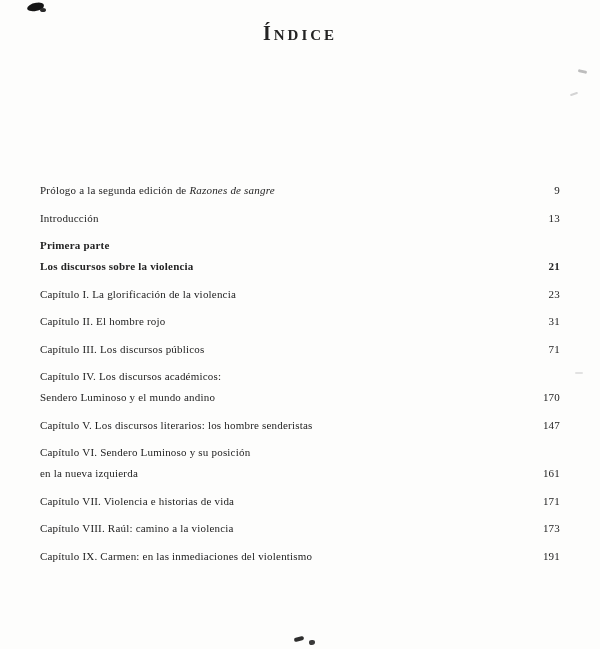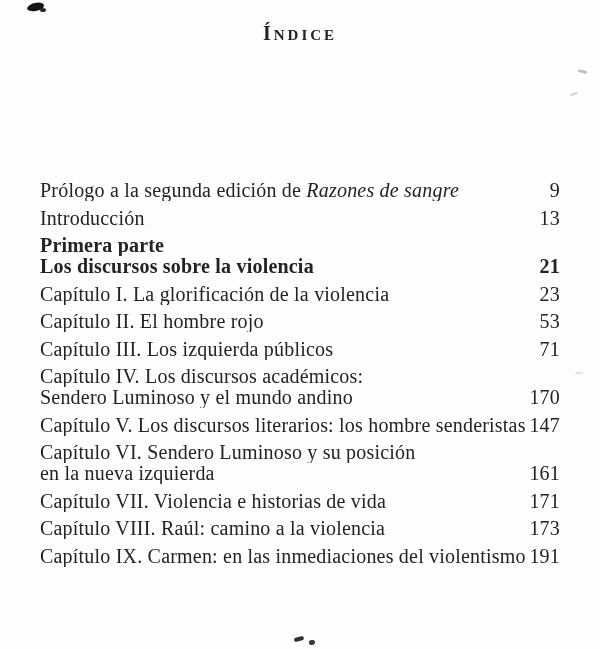--- a/index.html
+++ b/index.html
@@ -37,21 +37,21 @@
     margin-bottom: 6.5px;
   }
   .entry.part {
     margin-top: 2px;
     font-weight: bold;
   }
   .line {
     display: flex;
     justify-content: space-between;
     align-items: baseline;
-    font-size: 20px;
+    font-size: 11px;
     line-height: 21px;
     letter-spacing: 0.2px;
   }
   .line-text {
     flex: 1 1 auto;
     padding-right: 14px;
     white-space: nowrap;
     overflow: hidden;
   }
   .page-num {
@@ -104,26 +104,26 @@
       </div>
       <div class="entry">
         <div class="line">
           <span class="line-text"><span>Capítulo I. La glorificación de la violencia</span></span>
           <span class="page-num">23</span>
         </div>
       </div>
       <div class="entry">
         <div class="line">
           <span class="line-text"><span>Capítulo II. El hombre rojo</span></span>
-          <span class="page-num">53</span>
+          <span class="page-num">31</span>
         </div>
       </div>
       <div class="entry">
         <div class="line">
-          <span class="line-text"><span>Capítulo III. Los izquierda públicos</span></span>
+          <span class="line-text"><span>Capítulo III. Los discursos públicos</span></span>
           <span class="page-num">71</span>
         </div>
       </div>
       <div class="entry">
         <div class="line">
           <span class="line-text"><span>Capítulo IV. Los discursos académicos:</span></span>
         </div>
         <div class="line">
           <span class="line-text"><span>Sendero Luminoso y el mundo andino</span></span>
           <span class="page-num">170</span>

